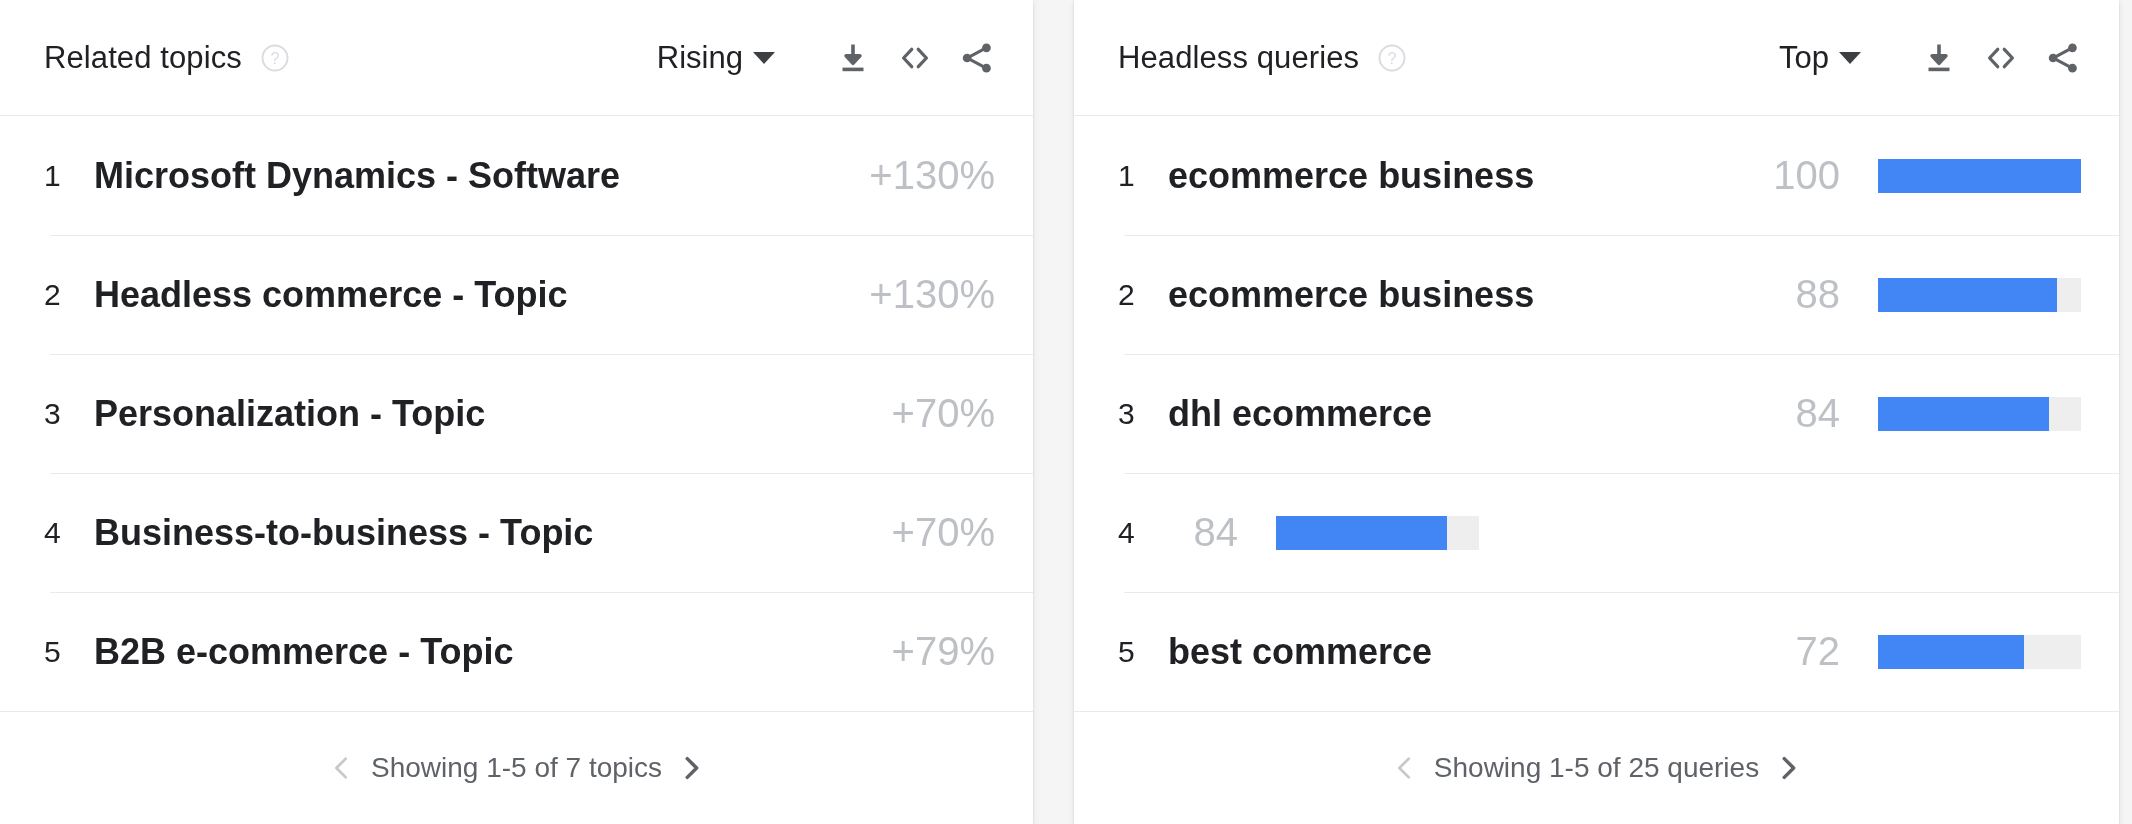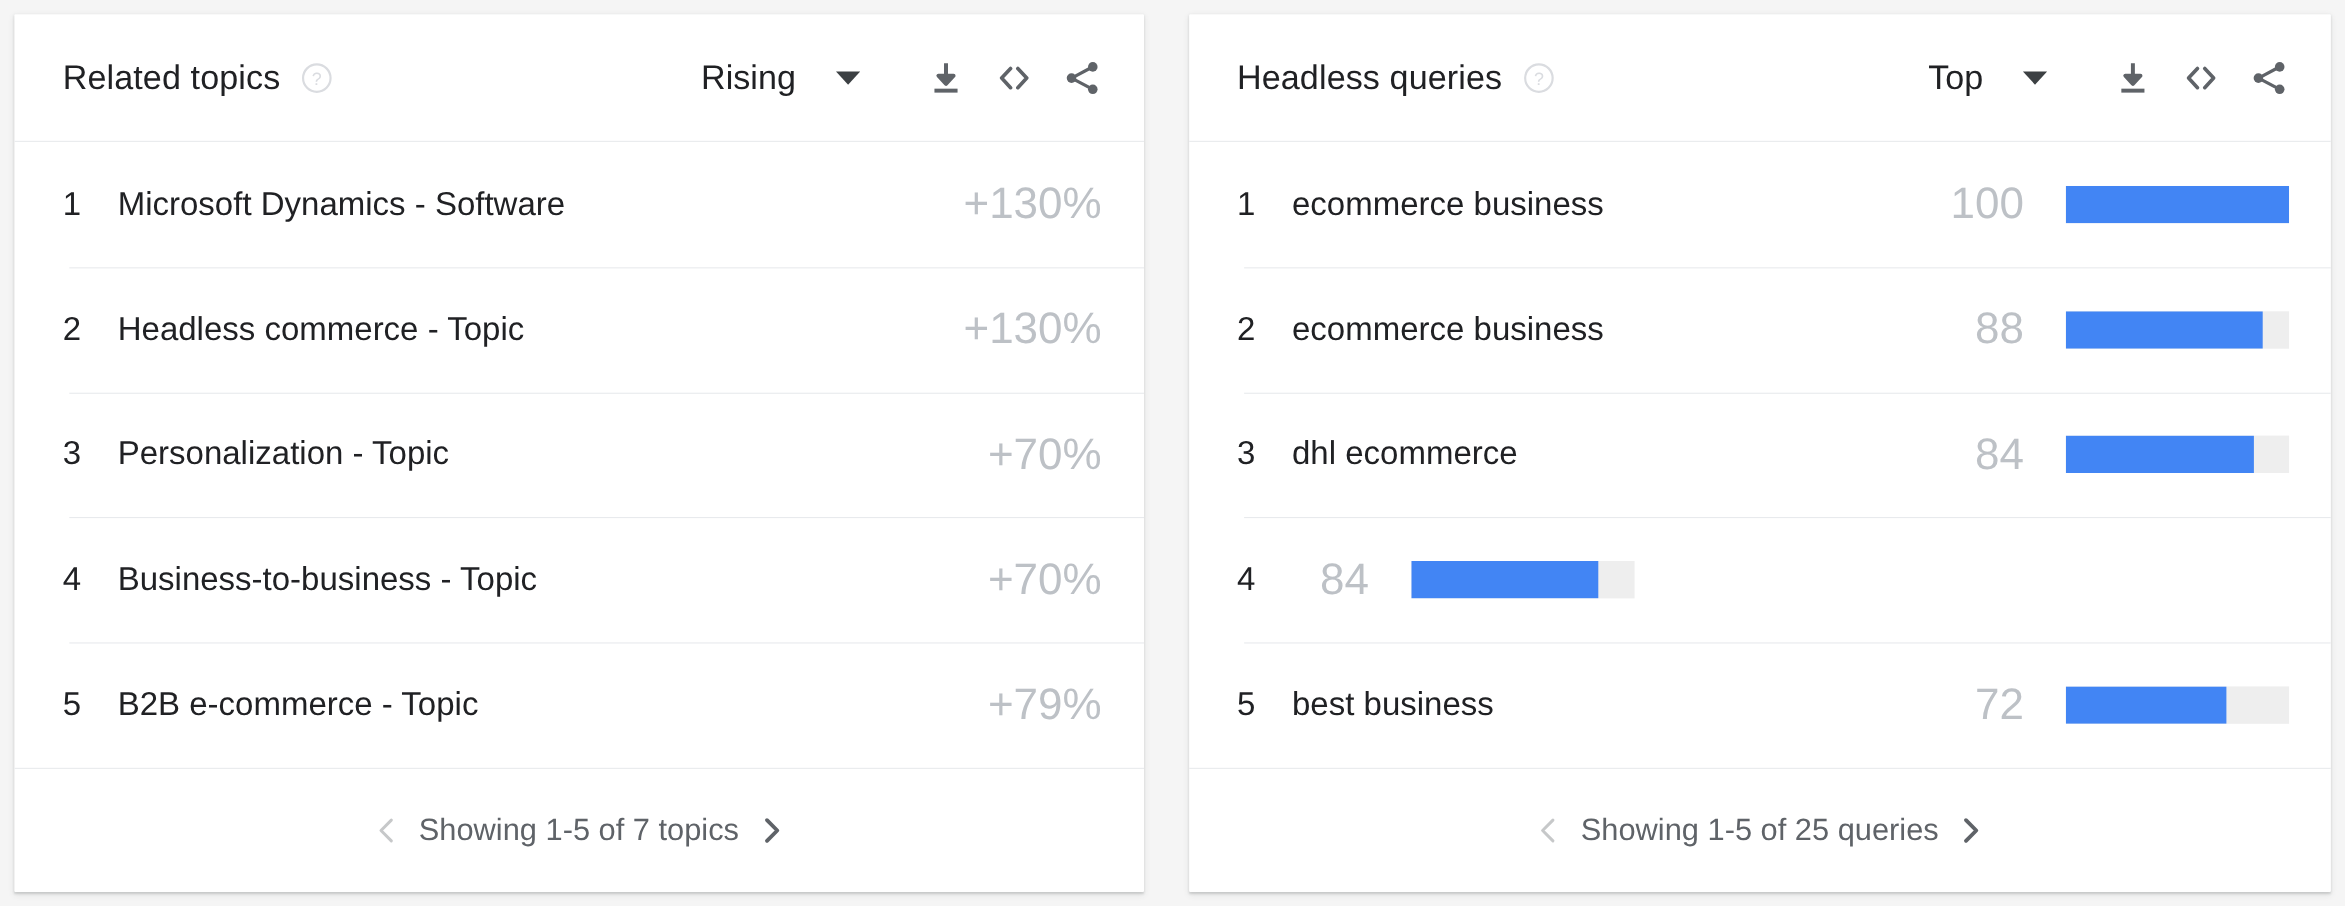--- a/index.html
+++ b/index.html
@@ -14,21 +14,20 @@
     font-family: "Liberation Sans", "DejaVu Sans", sans-serif;
     -webkit-font-smoothing: antialiased;
     overflow: hidden;
   }
 
   .board {
     position: relative;
     width: 2132px;
     height: 824px;
     box-sizing: border-box;
-    padding: 13px;
     display: flex;
     gap: 41px;
     border-radius: 28px;
   }
 
   .card {
     background: #ffffff;
     box-shadow: 0 1px 2px rgba(60,64,67,0.18), 0 2px 6px rgba(60,64,67,0.10);
     border-radius: 1px;
     display: flex;
@@ -61,21 +60,21 @@
     height: 30px;
     margin-left: 18px;
     flex: 0 0 auto;
     display: block;
   }
   .header-spacer { flex: 1 1 auto; }
 
   .select-box {
     display: flex;
     align-items: center;
-    gap: 36px;
+    gap: 10px;
     cursor: pointer;
     margin-right: 34px;
   }
   .select-label {
     font-size: 31px;
     color: #202124;
     font-weight: 400;
     white-space: nowrap;
   }
   .caret {
@@ -121,23 +120,23 @@
     background: #e8eaed;
   }
   .rank {
     font-size: 30px;
     color: #202124;
     width: 50px;
     flex: 0 0 50px;
     font-weight: 400;
   }
   .item-label {
-    font-size: 30px;
+    font-size: 36px;
     color: #202124;
-    font-weight: 400;
+    font-weight: 700;
     flex: 1 1 auto;
     white-space: nowrap;
     overflow: hidden;
     text-overflow: ellipsis;
   }
   .value {
     font-size: 40px;
     color: #bdc1c6;
     font-weight: 400;
     text-align: right;
@@ -325,21 +324,21 @@
       </div>
       <div class="row">
         <span class="rank">4</span>
         <span class="value value-score">84</span>
         <span class="bar-track">
           <span class="bar-fill" style="width: 84%;"></span>
         </span>
       </div>
       <div class="row">
         <span class="rank">5</span>
-        <span class="item-label">best business</span>
+        <span class="item-label">best commerce</span>
         <span class="value value-score">72</span>
         <span class="bar-track">
           <span class="bar-fill" style="width: 72%;"></span>
         </span>
       </div>
     </div>
 
     <div class="card-footer">
       <svg class="chev chev-disabled" viewBox="0 0 24 24">
         <path d="M15 4.5 7.5 12 15 19.5" fill="none" stroke="#5f6368" stroke-width="2.2" stroke-linecap="round" stroke-linejoin="round"></path>

